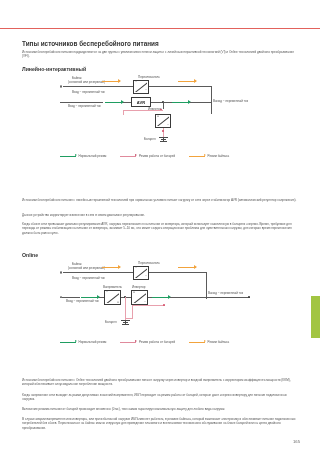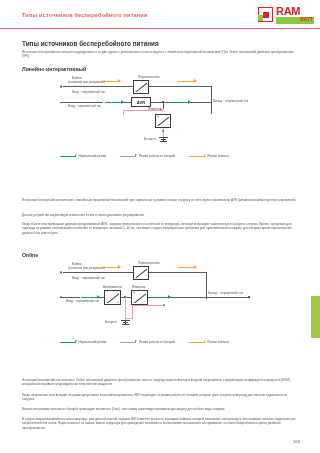--- a/index.html
+++ b/index.html
@@ -139,33 +139,20 @@
   .page-num{
     position:absolute;right:20px;bottom:9px;
     font-size:4.2px;color:#666;
   }
 </style>
 </head>
 <body>
 
 <div class="page">
 
-  <div class="header">
-    <div class="header-title">Типы источников бесперебойного питания</div>
-    <div class="logo">
-      <div class="logo-mark">
-        <div class="logo-mark-inner"></div>
-      </div>
-      <div class="logo-mark-g"></div>
-      <div class="logo-ram">RAM</div>
-      <div class="logo-batt">
-        <span>BATT</span>
-      </div>
-    </div>
-  </div>
   <div class="rule rule-top"></div>
 
   <div class="h1" style="top:40px">Типы источников бесперебойного питания</div>
   <div class="para" style="top:50px">Источники бесперебойного питания подразделяются на две группы с увеличением степени защиты: с линейно-интерактивной технологией (VI) и Online технологией двойного преобразования (VFI).</div>
 
   <div class="h2" style="top:66px">Линейно-интерактивный</div>
 
   <div class="diagram" style="left:60px;top:76px;width:230px;height:95px">
 
     <div class="lbl" style="left:12px;top:0px">Байпас</div>

